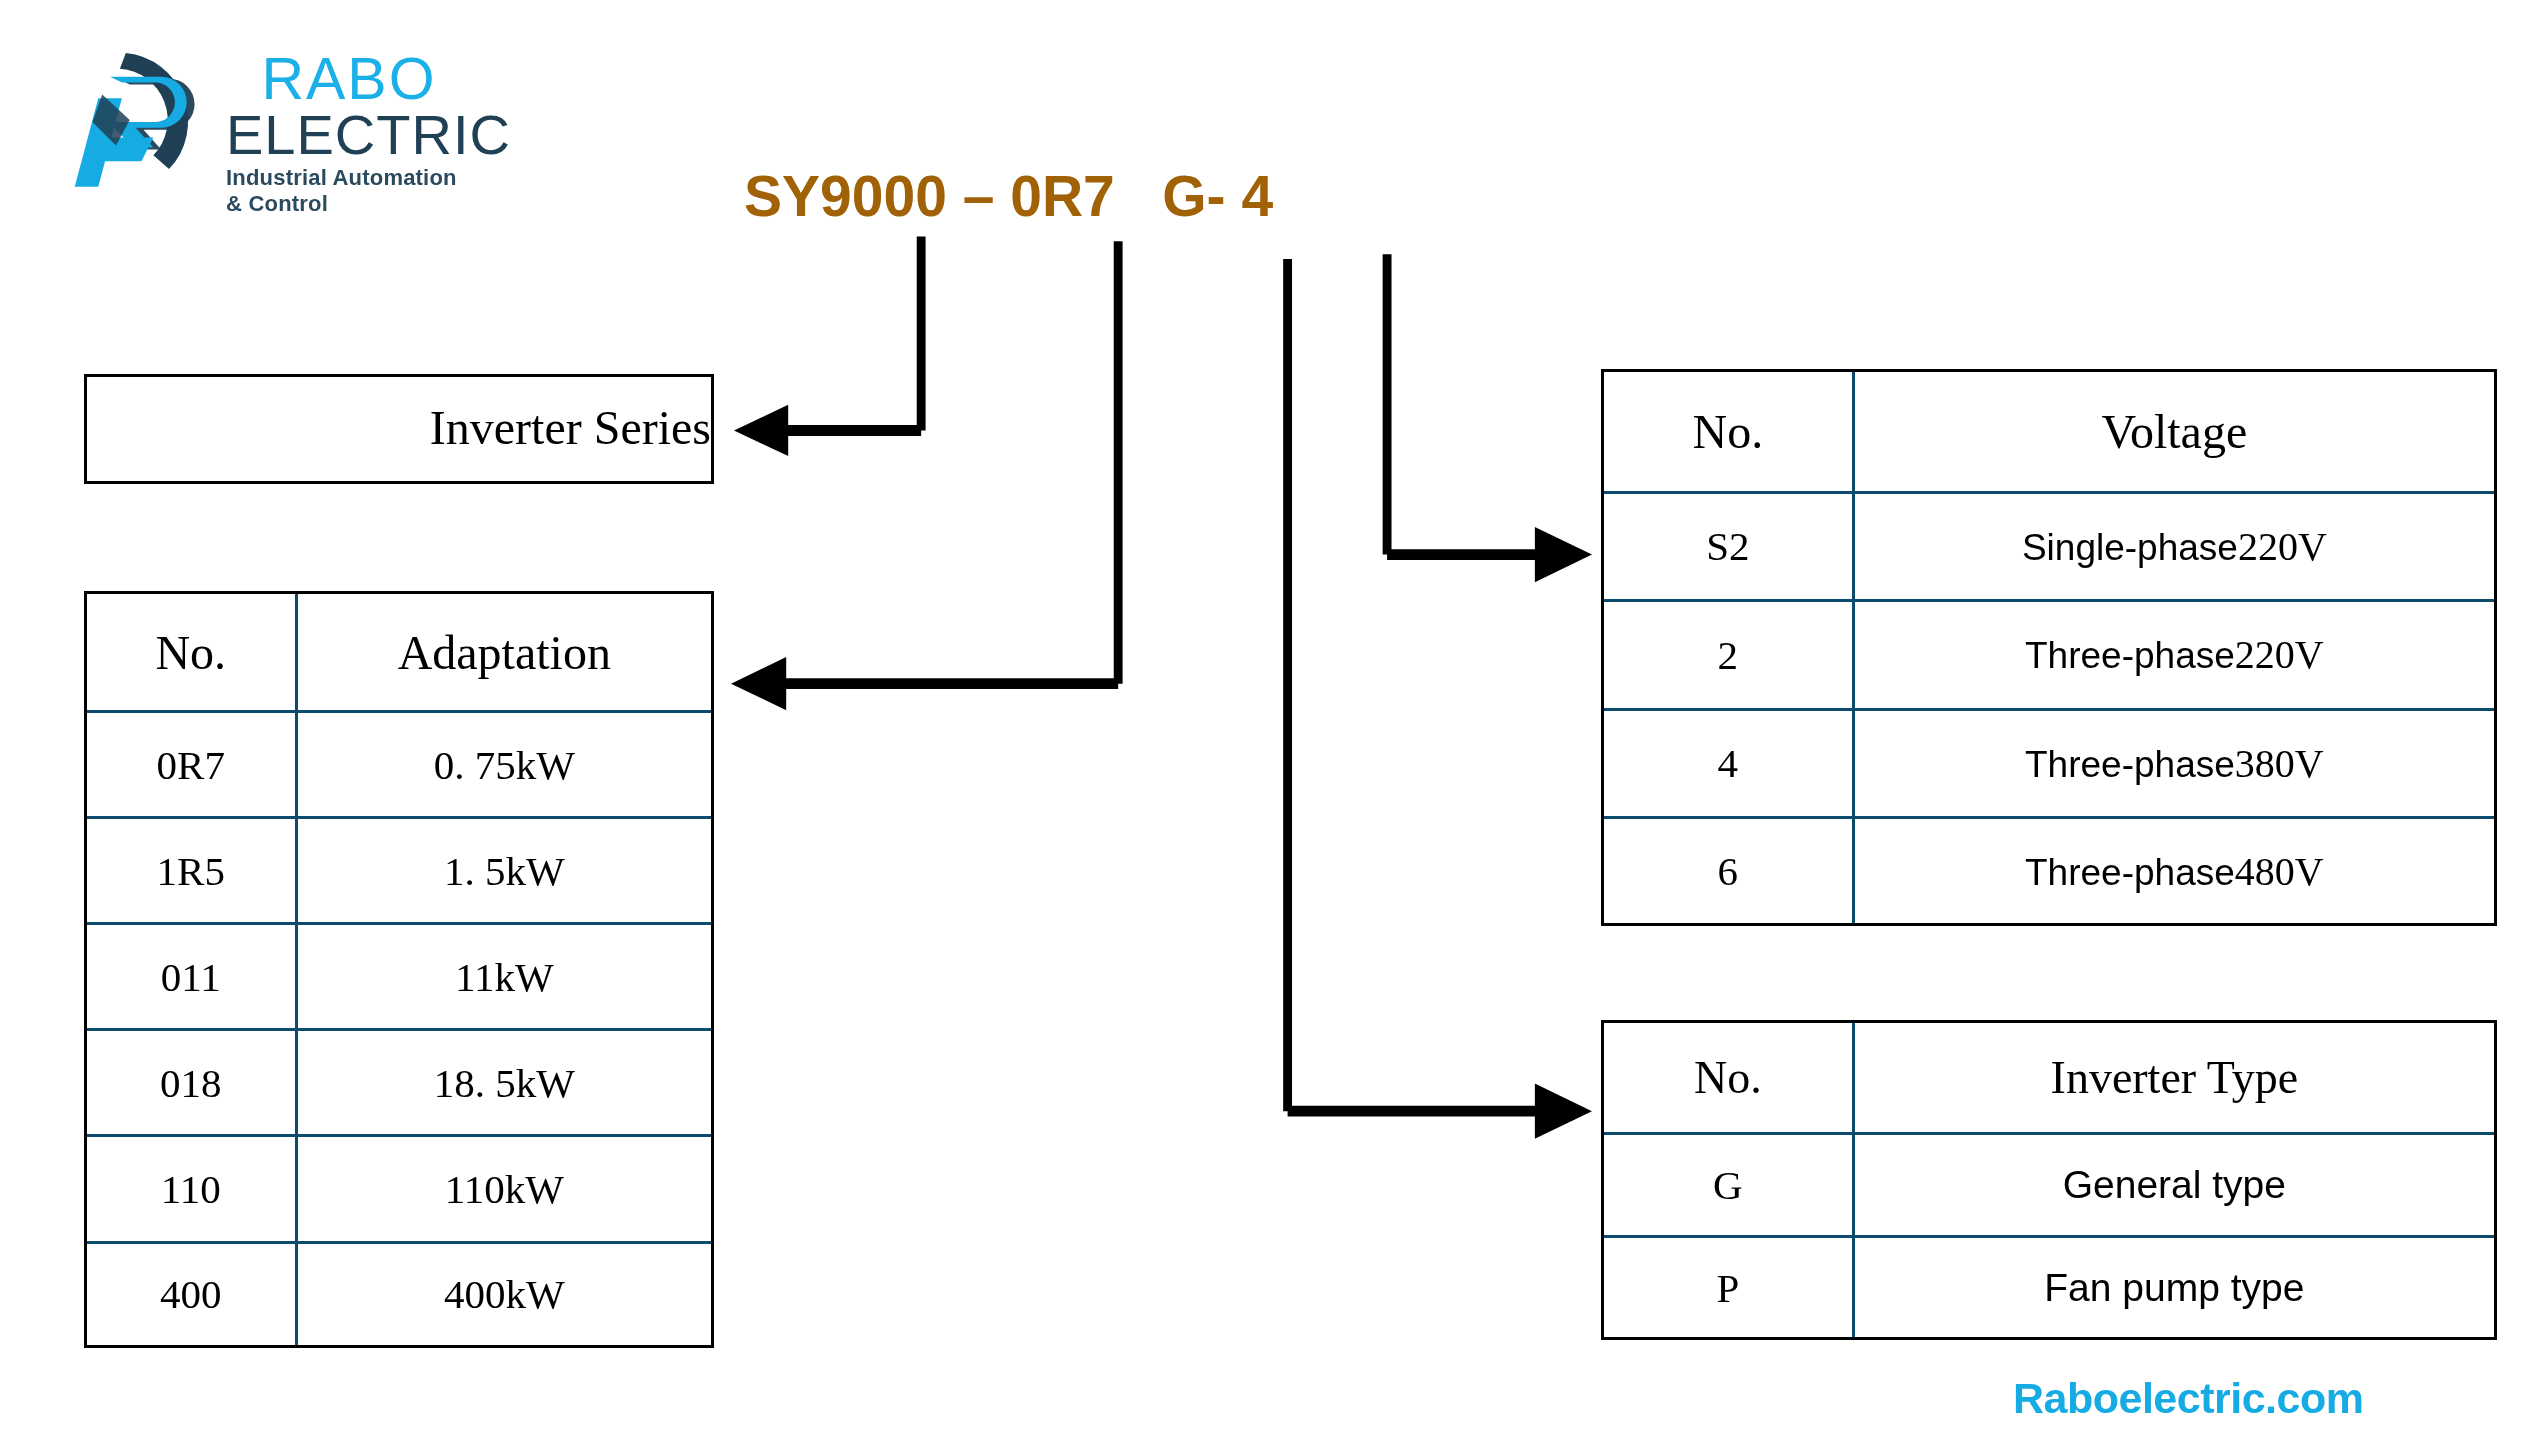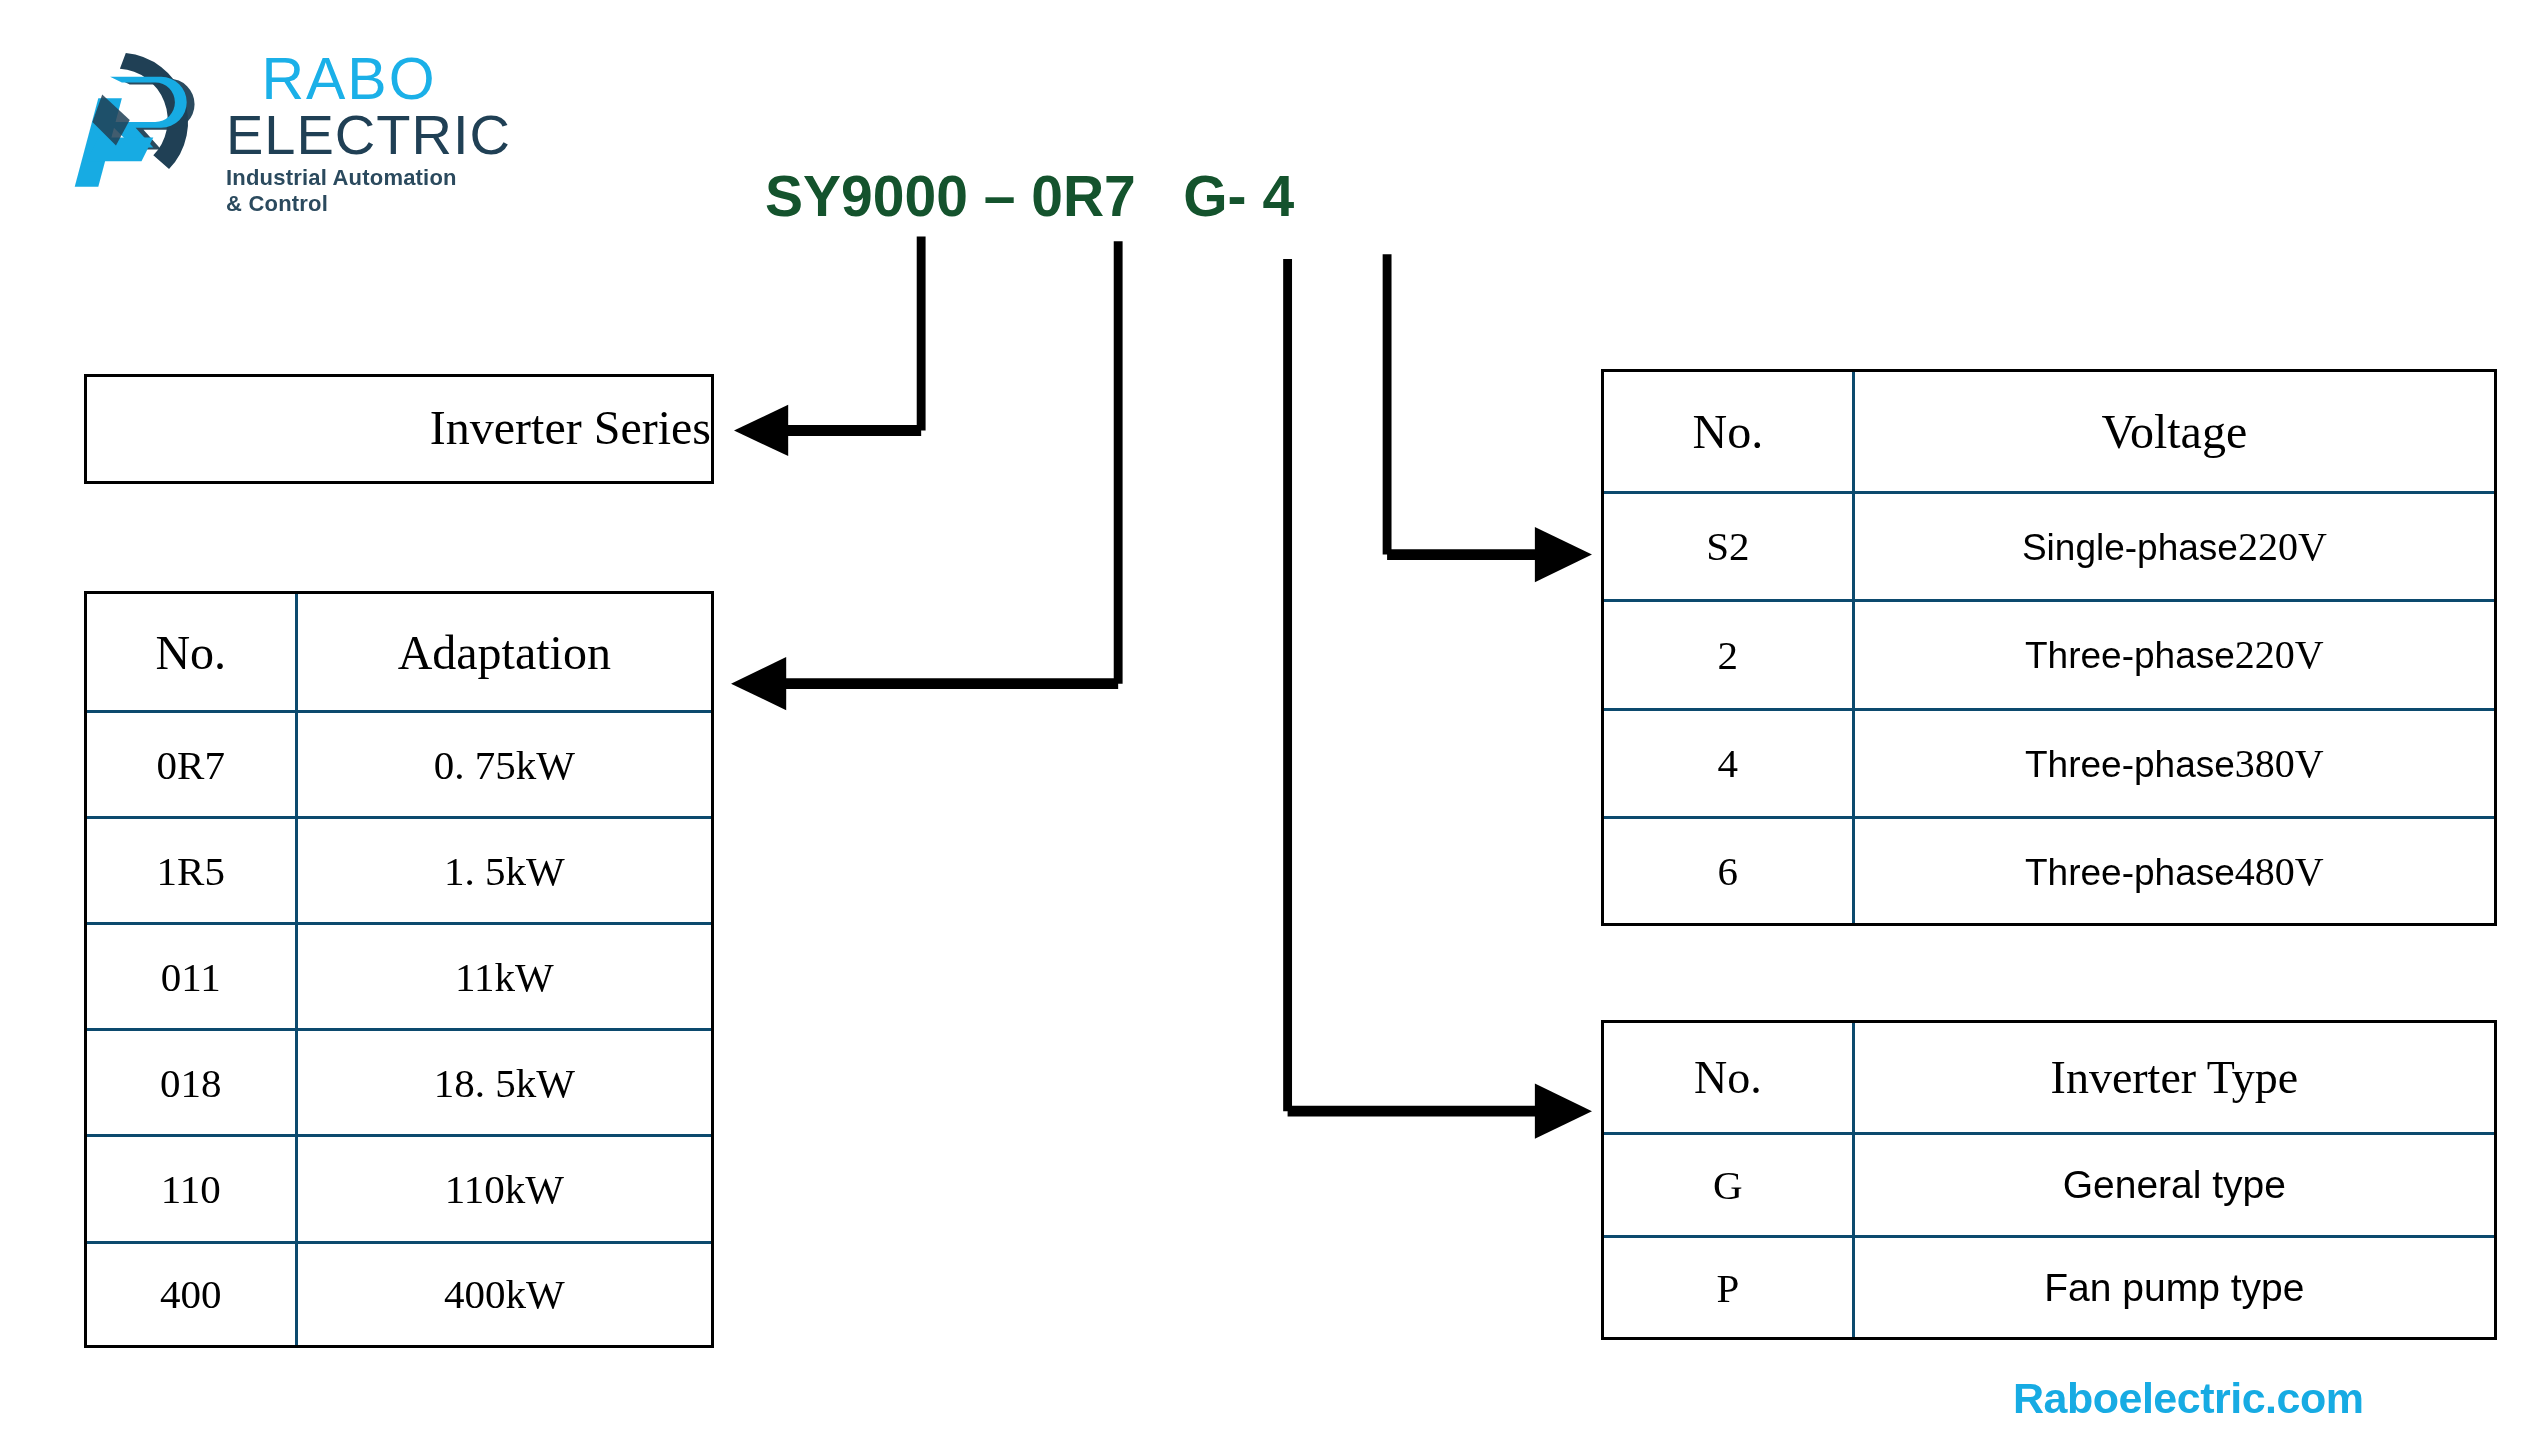--- a/index.html
+++ b/index.html
@@ -29,22 +29,22 @@
   .logo-tagline{
     font-family:"Liberation Sans",sans-serif;
     font-size:22px;font-weight:bold;color:#2B4A5E;
     letter-spacing:0.2px;margin-top:2px;
   }
 
   
   #model-code{
     position:absolute;left:744px;top:163px;
     font-family:"Liberation Sans",sans-serif;
-    font-weight:bold;font-size:57px;color:#14532d;
-    white-space:pre;letter-spacing:0px;margin-left:21px;
+    font-weight:bold;font-size:57px;color:#a16207;
+    white-space:pre;letter-spacing:0px;
   }
 
   
   .box{
     position:absolute;
     border:3.9px solid #000;
     background:#fff;
     box-sizing:border-box;
   }
   .tbl{

